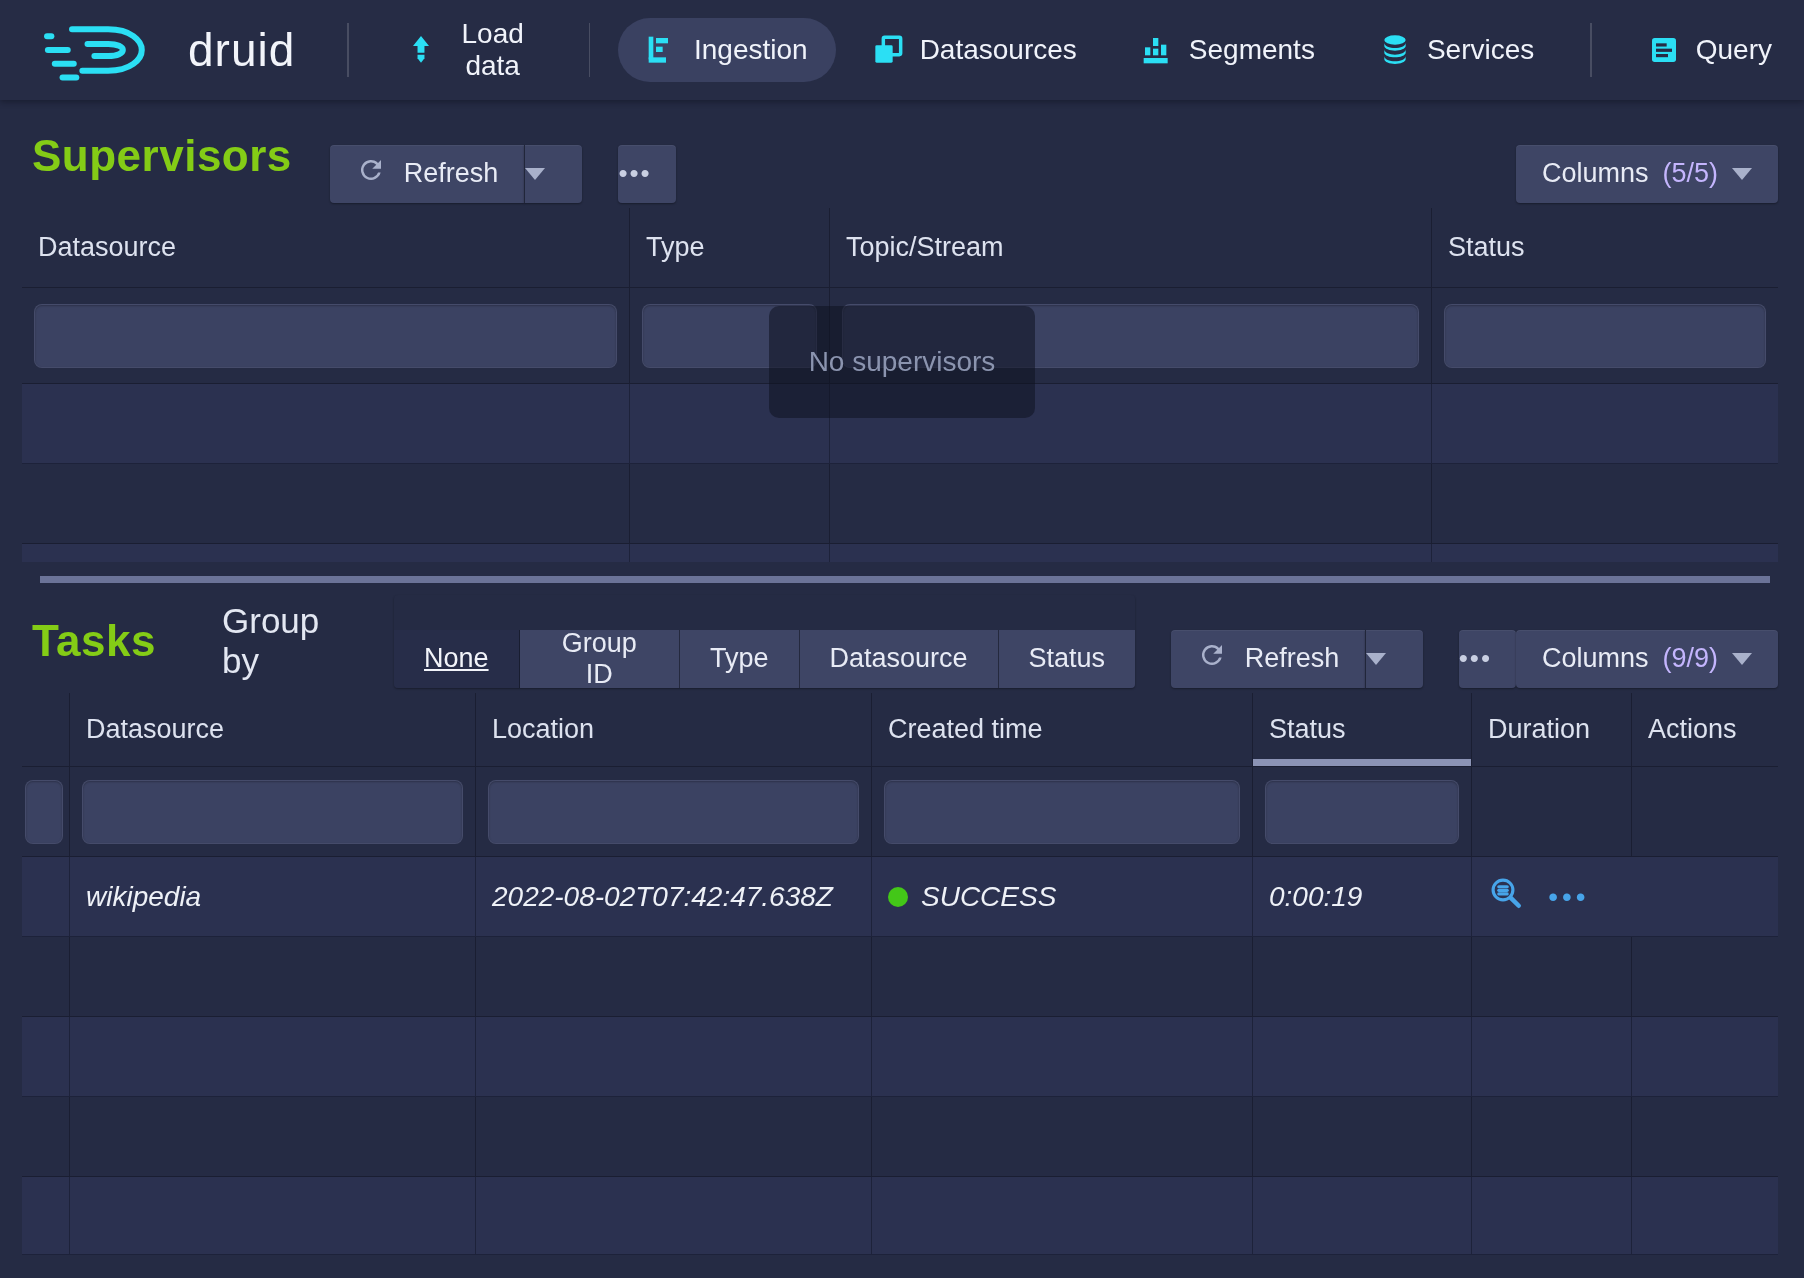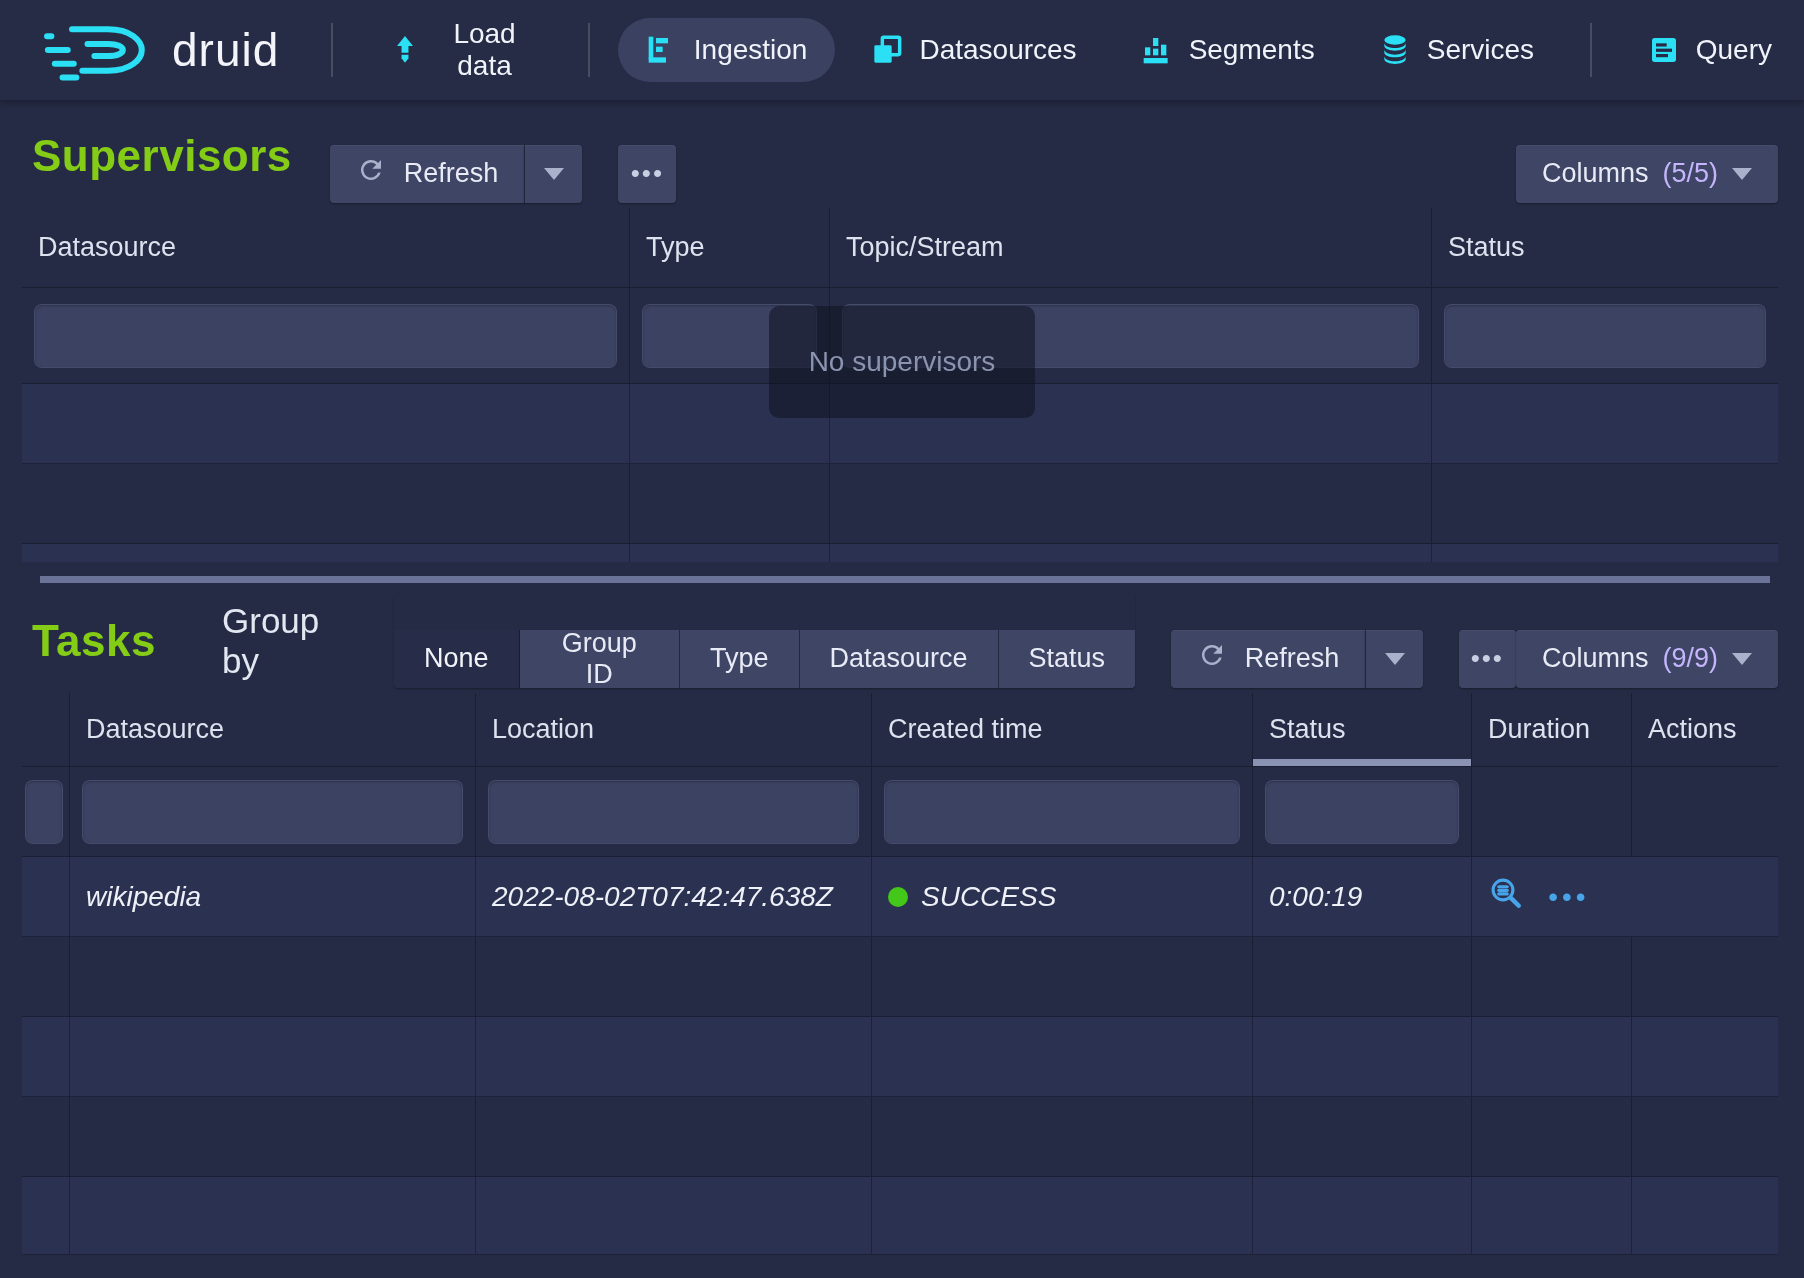--- a/index.html
+++ b/index.html
@@ -11,57 +11,57 @@
     -webkit-font-smoothing:antialiased;
   }
 
   
   .navbar {
     height:100px; display:flex; align-items:center;
     padding-left:38px; background:#262c45;
     box-shadow:0 2px 6px rgba(10,13,24,0.45);
     position:relative; z-index:5;
   }
-  .logo { display:flex; align-items:center; gap:16px; margin-right:28px; }
+  .logo { display:flex; align-items:center; gap:32px; margin-right:28px; }
   .logo svg { display:block; }
   .brand-text { font-size:46px; font-weight:400; letter-spacing:1px; color:#f2f4fa; }
   .nav-divider { width:2px; height:54px; background:rgba(255,255,255,0.16); margin:0 24px; }
   .nav-item {
     display:flex; align-items:center; gap:16px;
     height:64px; padding:0 28px; margin:0 4px;
     font-size:28px; color:#f0f3fa; border-radius:34px;
     cursor:pointer; background:transparent; border:none;
   }
   .nav-item.active { background:#3a4161; }
   .nav-item svg { display:block; }
 
   
   .section { padding:0 26px 0 22px; }
   .section-header { display:flex; align-items:center; margin-top:14px; height:84px; }
   .section-title { font-size:44px; font-weight:600; color:#84cc16; margin:0 10px; letter-spacing:0.5px; }
 
   .btn {
     background:#3e4565; color:#e8ebf5; height:58px;
-    display:inline-flex; align-items:center; justify-content:center;
+    display:inline-flex; align-items:center; 
     padding:0 26px; font-size:27px; border:none; border-radius:4px;
     box-shadow:0 1px 2px rgba(0,0,0,0.35), inset 0 1px 0 rgba(255,255,255,0.05);
     cursor:pointer; font-family:inherit;margin-top:35px;
   }
   .btn-split { display:flex; }
   .btn-split .btn-main { border-radius:4px 0 0 4px; gap:18px; }
   .btn-split .btn-caret { border-radius:0 4px 4px 0; width:58px; padding:0; border-left:1px solid rgba(10,13,24,0.55); }
   .btn-more { width:58px; padding:0; letter-spacing:2px; font-size:26px; color:#c9cfe2; }
   .caret-down { width:0; height:0; border-left:10px solid transparent; border-right:10px solid transparent; border-top:12px solid #a9b1cb; }
   .btn-columns { gap:14px; }
   .dim { color:#c4b5fd; }
 
   .seg-group { display:flex; border-radius:4px; overflow:hidden; box-shadow:0 1px 2px rgba(0,0,0,0.35); }
   .seg-group .btn { border-radius:0; box-shadow:none; border-right:1px solid rgba(10,13,24,0.5); padding:0 30px; }
   .seg-group .btn:last-child { border-right:none; }
-  .seg-group .btn.active { background:#272d49; color:#f2f4fa; }
+  .seg-group .btn.active { background:#272d49; color:#f2f4fa;text-decoration:underline; }
 
   .spacer { flex:1; }
   .gap28 { width:28px; } .gap36 { width:36px; }
   .groupby-label { font-size:35px; color:#e3e7f2; margin-left:56px; margin-right:30px; }
 
   
   .table { position:relative; margin-top:10px; }
   .trow { display:grid; border-bottom:1px solid rgba(10,13,24,0.4); }
   .sup-grid  { grid-template-columns:608px 200px 602px 346px; }
   .task-grid { grid-template-columns:48px 406px 396px 381px 219px 160px 146px; }

